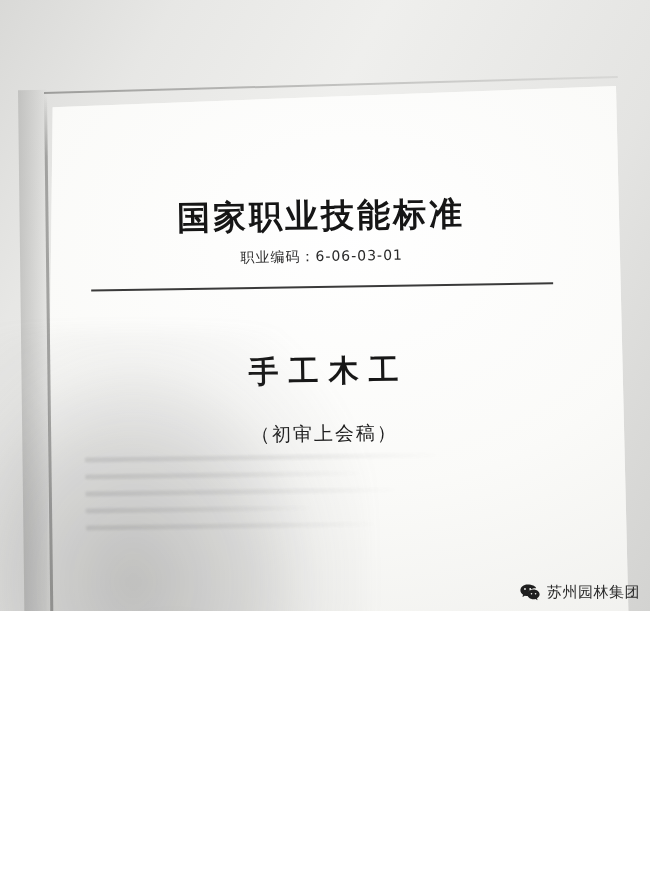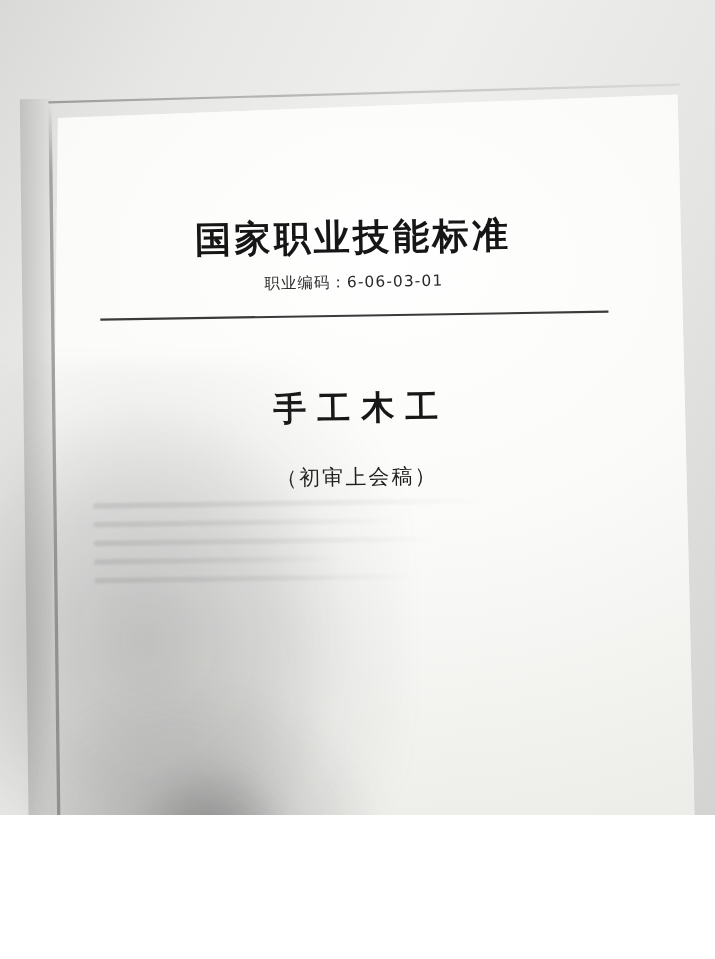--- a/index.html
+++ b/index.html
@@ -11,21 +11,21 @@
     width: 650px;
     height: 872px;
     overflow: hidden;
     font-family: "DejaVu Sans", "Liberation Sans", sans-serif;
   }
 
   
   #photo {
     position: relative;
     width: 650px;
-    height: 741px;
+    height: 611px;
     background: #ffffff;
     overflow: hidden;
   }
 
   
   .photo-bg {
     position: absolute;
     inset: 0;
     background:
       linear-gradient(118deg, #d9d9d7 0%, #e7e7e5 18%, #efefed 40%, #e4e4e2 72%, #d3d3d1 100%);
@@ -288,14 +288,21 @@
 
     <div class="rule-bottom"></div>
 
     <div class="issuer">中华人民共和国人力资源和社会保障部  制定</div>
   </div>
 
   <div class="shadow-blob"></div>
   <div class="shadow-blob2"></div>
   <div class="shadow-finger"></div>
 
+  <div class="watermark">
+    <svg class="wechat-icon" viewBox="0 0 64 64" aria-hidden="true">
+      <path fill="#1f1f1f" d="M25 10C13.4 10 4 17.6 4 27c0 5.3 3 10 7.8 13.1l-2 6.3 7.1-3.8c2.5.7 5.2 1.1 8.1 1.1.8 0 1.6 0 2.4-.1-.6-1.6-.9-3.3-.9-5 0-9.7 9.4-17.5 21-17.5.8 0 1.6 0 2.4.1C48.8 14.9 37.9 10 25 10zm-7.6 10.6a2.7 2.7 0 110 5.4 2.7 2.7 0 010-5.4zm15.2 0a2.7 2.7 0 110 5.4 2.7 2.7 0 010-5.4z"></path>
+      <path fill="#1f1f1f" d="M60 38.9c0-8-8-14.5-17.9-14.5-9.9 0-17.9 6.5-17.9 14.5s8 14.5 17.9 14.5c2.1 0 4.1-.3 6-.8l5.9 3.2-1.6-5.3C56.9 47.4 60 43.4 60 38.9zm-23.6-4.2a2.3 2.3 0 110 4.6 2.3 2.3 0 010-4.6zm11.8 0a2.3 2.3 0 110 4.6 2.3 2.3 0 010-4.6z"></path>
+    </svg>
+    <span>苏州园林集团</span>
+  </div>
 
 </div>
 
 </body></html>

